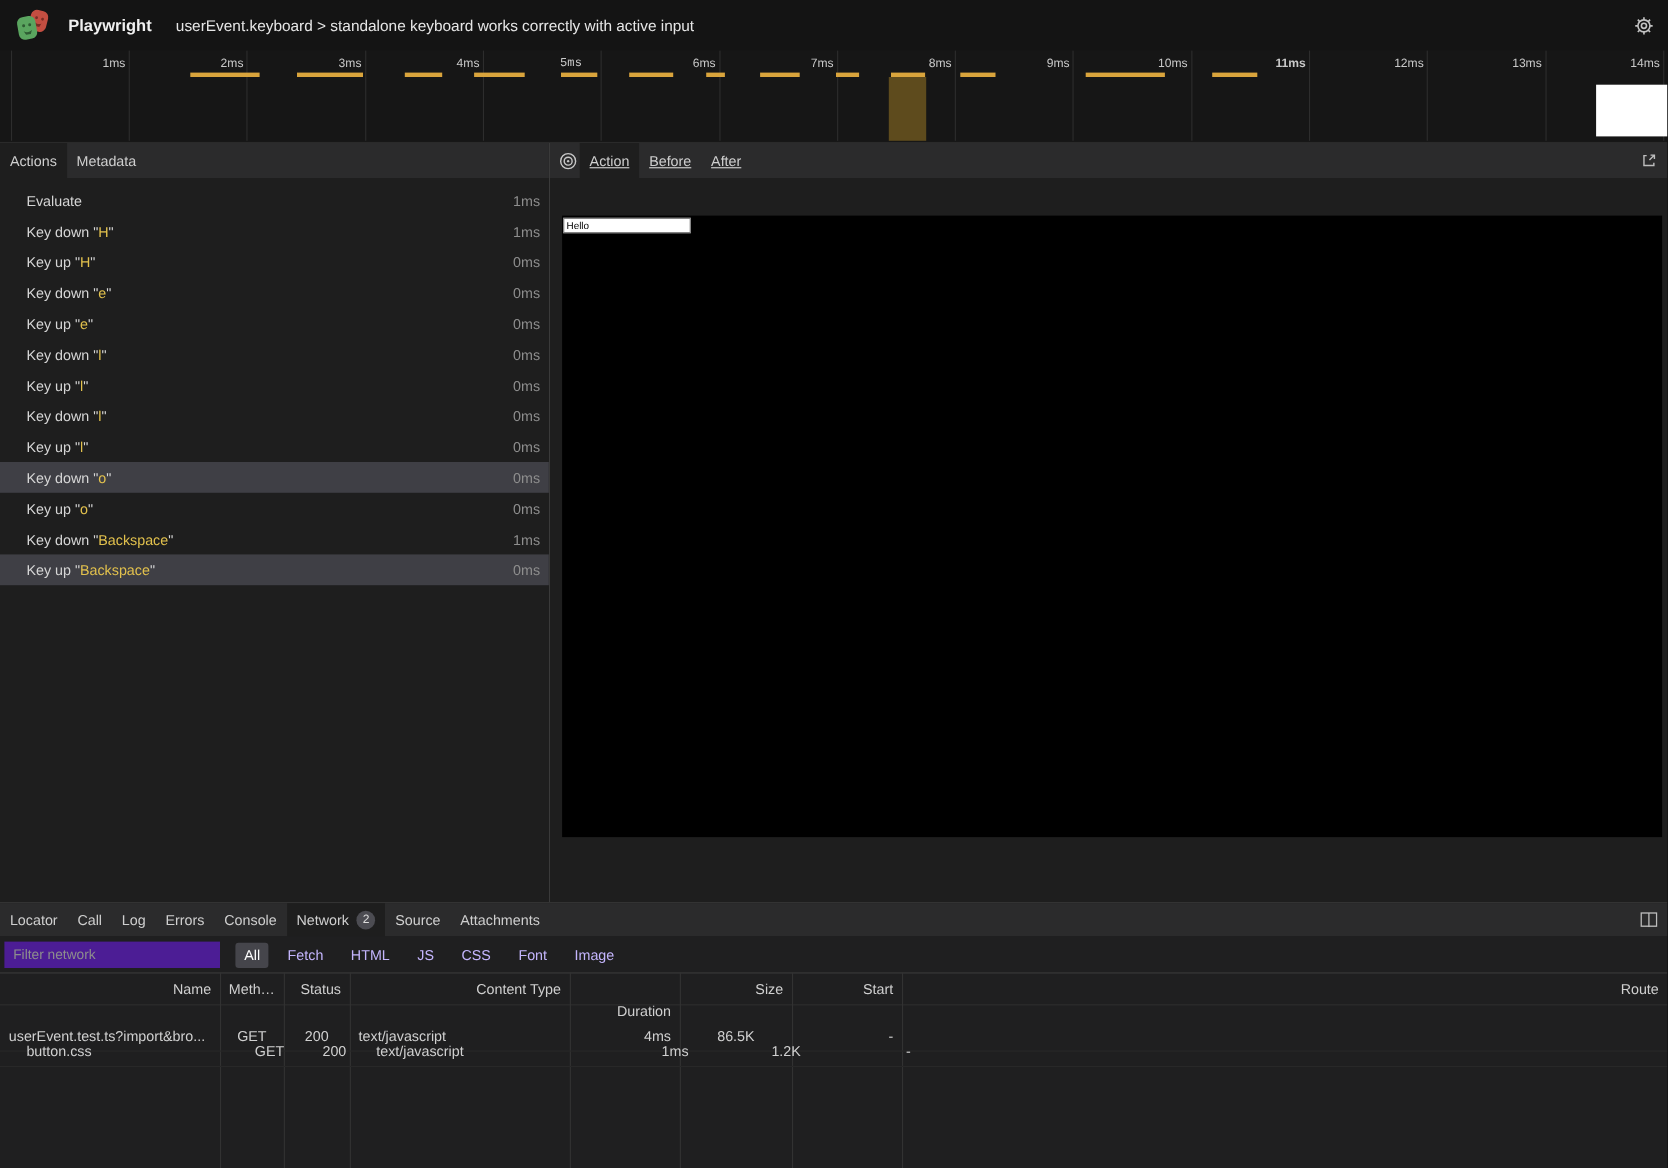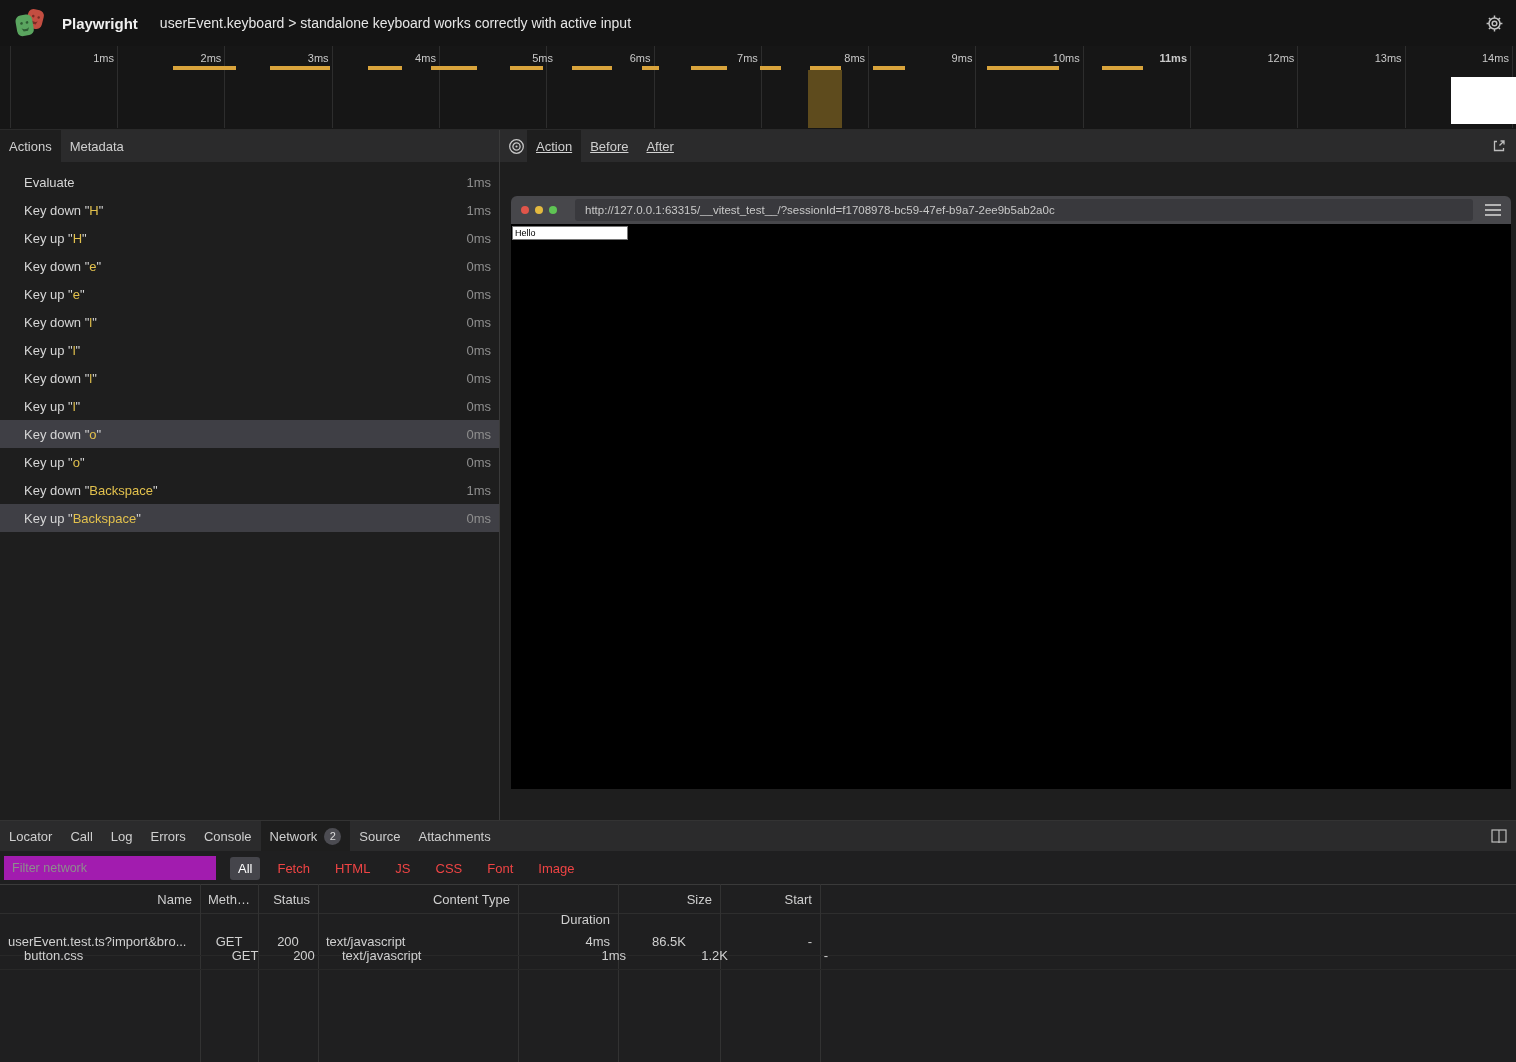--- a/index.html
+++ b/index.html
@@ -66,26 +66,26 @@
   .page { height:565px; background:#000000; position:relative; }
   .page-input { position:absolute; left:1px; top:2px; width:116px; height:14px;
     border:1px solid #767676; background:#fff; color:#000; font-size:9px;
     font-family:"Liberation Sans", sans-serif; padding:0 2px; }
 
   
   .bottom-panel { position:absolute; top:820px; left:0; width:100%; height:242px;
     background:#1f1f20; border-top:1px solid #333; }
   .filter-row { position:absolute; top:31px; left:0; right:0; height:32px;
     display:flex; align-items:center; }
-  .filter-input { margin-left:4px; width:212px; height:24px; background:#a21caf;
+  .filter-input { margin-left:4px; width:196px; height:24px; background:#4c1d95;
     border:none; outline:none; color:#dddddd; padding:4px 8px; font-size:12.5px;
     font-family:"Liberation Sans", sans-serif; }
   .filter-input::placeholder { color:#8d8d8d; }
   .chips { display:flex; margin-left:14px; gap:9px; align-items:center; }
-  .chip { padding:4px 8px; border-radius:3px; color:#ef4444; cursor:default; }
+  .chip { padding:4px 8px; border-radius:3px; color:#c4b5fd; cursor:default; }
   .chip.selected { background:#45454b; color:#ffffff; }
 
   .table { position:absolute; top:63px; left:0; right:0; bottom:0; }
   .thead { position:absolute; top:0; left:0; right:0; height:30px; display:flex;
     align-items:center; border-top:1px solid #3a3a3a; border-bottom:1px solid #2e2e2e;
     color:#cfcfcf; }
   .trow { position:absolute; left:0; right:0; height:28px; display:flex;
     align-items:center; border-bottom:1px solid #282828; color:#d0d0d0; }
   .cell { padding:0 8px; flex:none; overflow:hidden; white-space:nowrap; text-overflow:ellipsis;text-align:right; }
   .vsep { position:absolute; top:0; bottom:0; width:1px; background:#323232; }
@@ -127,21 +127,21 @@
       <div class="tl-grid" style="left: 9.7px;"></div>
       <div class="tl-grid" style="left: 117px;"></div>
       <div class="tl-label" style="left: 56px;">1ms</div>
       <div class="tl-grid" style="left: 224.3px;"></div>
       <div class="tl-label" style="left: 163.3px;">2ms</div>
       <div class="tl-grid" style="left: 331.6px;"></div>
       <div class="tl-label" style="left: 270.6px;">3ms</div>
       <div class="tl-grid" style="left: 438.9px;"></div>
       <div class="tl-label" style="left: 377.9px;">4ms</div>
       <div class="tl-grid" style="left: 546.2px;"></div>
-      <div class="tl-label" style="left: 495px;">5ms</div>
+      <div class="tl-label" style="left: 471px; font-family: Liberation Mono, monospace;">5ms</div>
       <div class="tl-grid" style="left: 653.5px;"></div>
       <div class="tl-label" style="left: 592.5px;">6ms</div>
       <div class="tl-grid" style="left: 760.8px;"></div>
       <div class="tl-label" style="left: 699.8px;">7ms</div>
       <div class="tl-grid" style="left: 868.1px;"></div>
       <div class="tl-label" style="left: 807.1px;">8ms</div>
       <div class="tl-grid" style="left: 975.4px;"></div>
       <div class="tl-label" style="left: 914.4px;">9ms</div>
       <div class="tl-grid" style="left: 1082.7px;"></div>
       <div class="tl-label" style="left: 1021.7px;">10ms</div>
@@ -283,33 +283,20 @@
           <svg width="16" height="16" viewBox="0 0 16 16">
             <g fill="none" stroke="#bdbdbd" stroke-width="1.3">
               <path d="M6 3.5H3.5v9h9V10"></path>
               <path d="M8.5 7.5L13 3M9.5 3H13v3.5"></path>
             </g>
           </svg>
         </span>
       </div>
       <div class="snapshot-area">
         <div class="browser">
-          <div class="browser-chrome">
-            <span class="dot" id="dot-red" style="background: rgb(224, 85, 74);"></span>
-            <span class="dot" id="dot-yellow" style="background: rgb(227, 185, 63);"></span>
-            <span class="dot" id="dot-green" style="background: rgb(95, 196, 84);"></span>
-            <div class="urlbar">
-              <span>http://127.0.0.1:63315/__vitest_test__/?sessionId=f1708978-bc59-47ef-b9a7-2ee9b5ab2a0c</span>
-            </div>
-            <span class="burger">
-                <i></i>
-                <i></i>
-                <i></i>
-              </span>
-          </div>
           <div class="page">
             <input class="page-input" type="text" value="Hello" style="">
           </div>
         </div>
       </div>
     </div>
 
   </div>
 
   <div class="bottom-panel">
@@ -362,20 +349,21 @@
     </div>
     <div class="table" id="network-table">
         <div class="thead">
           <span class="cell" style="width: 200px;">Name</span>
           <span class="cell" style="width: 58px;">Method</span>
           <span class="cell" style="width: 60px;">Status</span>
           <span class="cell" style="width: 200px;">Content Type</span>
           <span class="cell" style="width: 100px; margin-top: 40px;">Duration</span>
           <span class="cell" style="width: 102px;">Size</span>
           <span class="cell" style="width: 100px;">Start</span>
+          <span class="cell" style="width: 696px;">Route</span>
         </div>
         <div class="vsep" style="left: 200px;"></div>
         <div class="vsep" style="left: 258px;"></div>
         <div class="vsep" style="left: 318px;"></div>
         <div class="vsep" style="left: 518px;"></div>
         <div class="vsep" style="left: 618px;"></div>
         <div class="vsep" style="left: 720px;"></div>
         <div class="vsep" style="left: 820px;"></div>
         <div class="trow" style="top: 44px;">
           <span class="cell" style="width: 200px; text-align: left;">userEvent.test.ts?import&amp;bro...</span>

